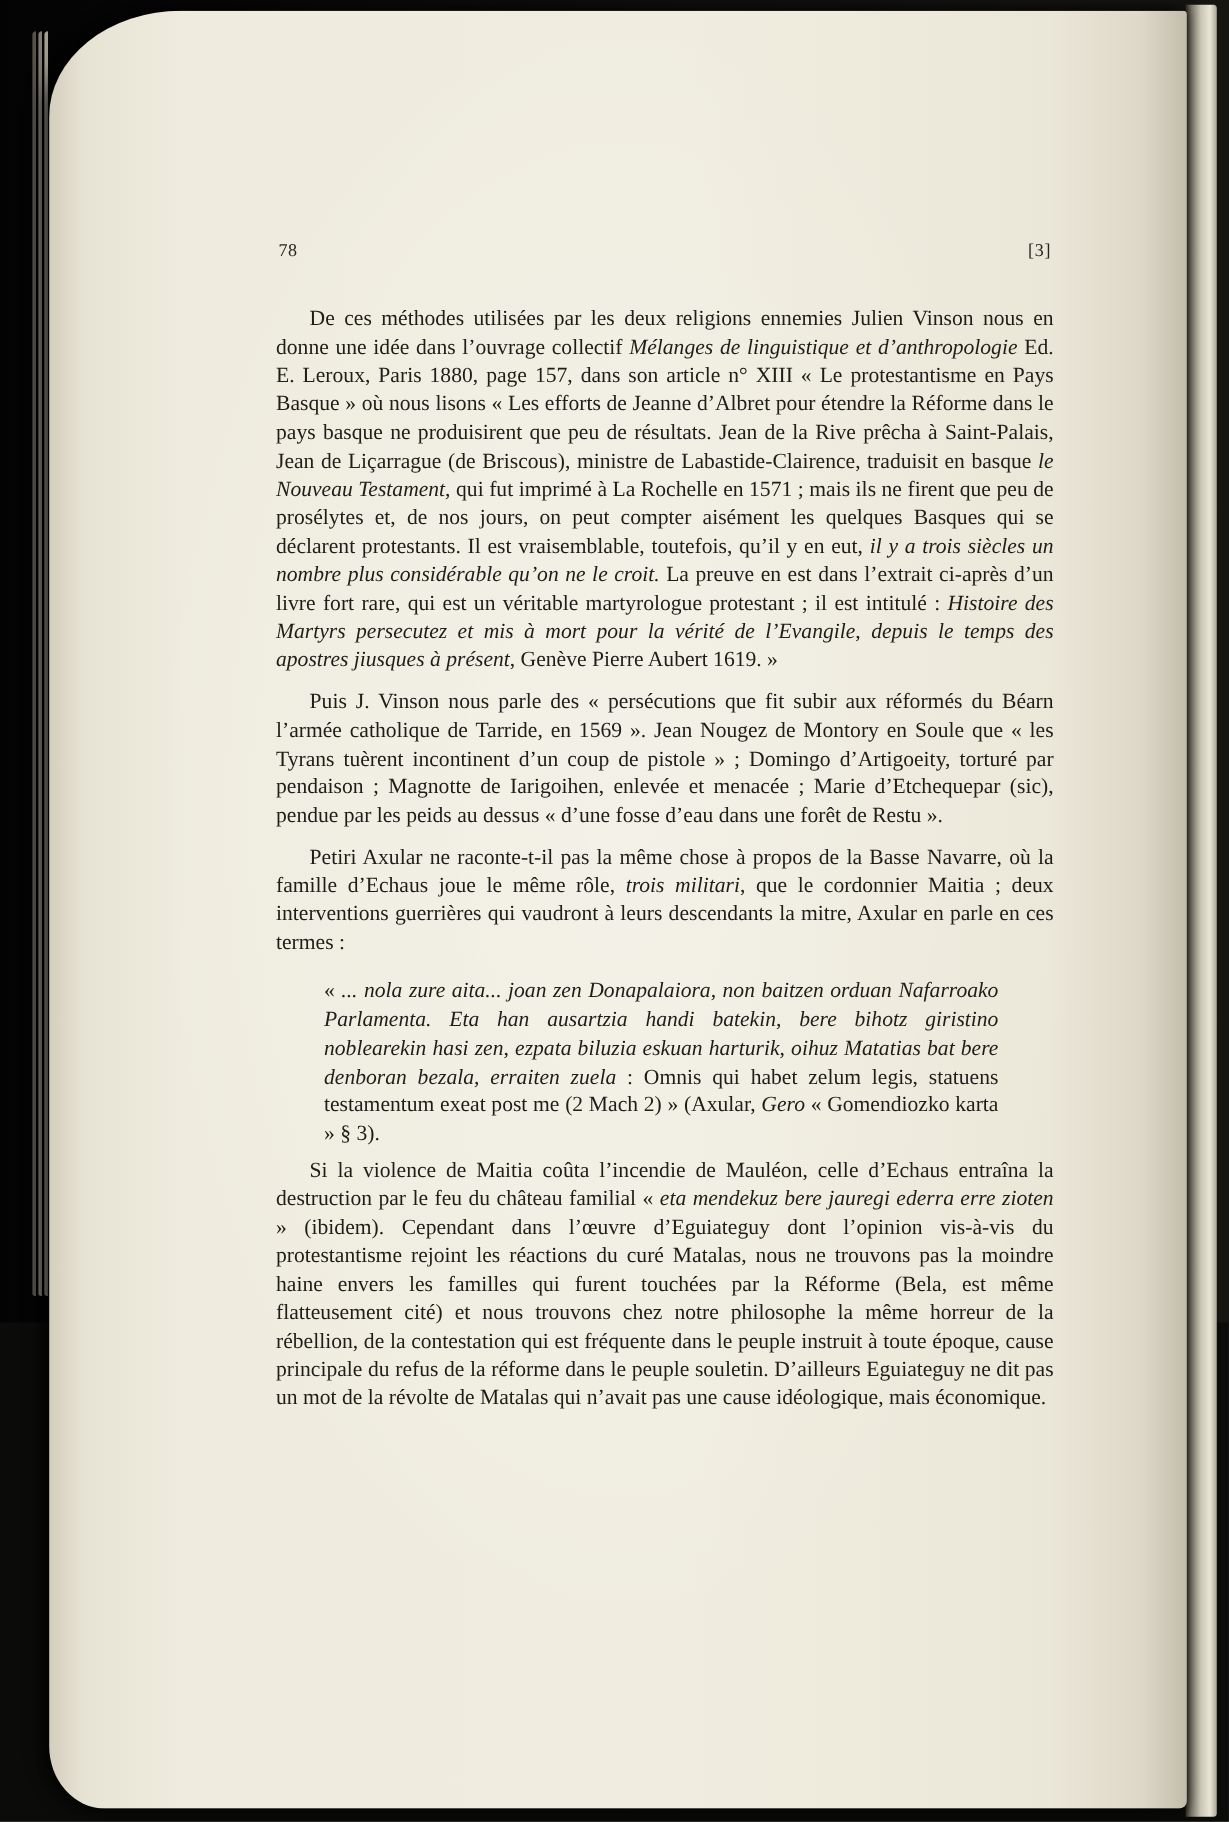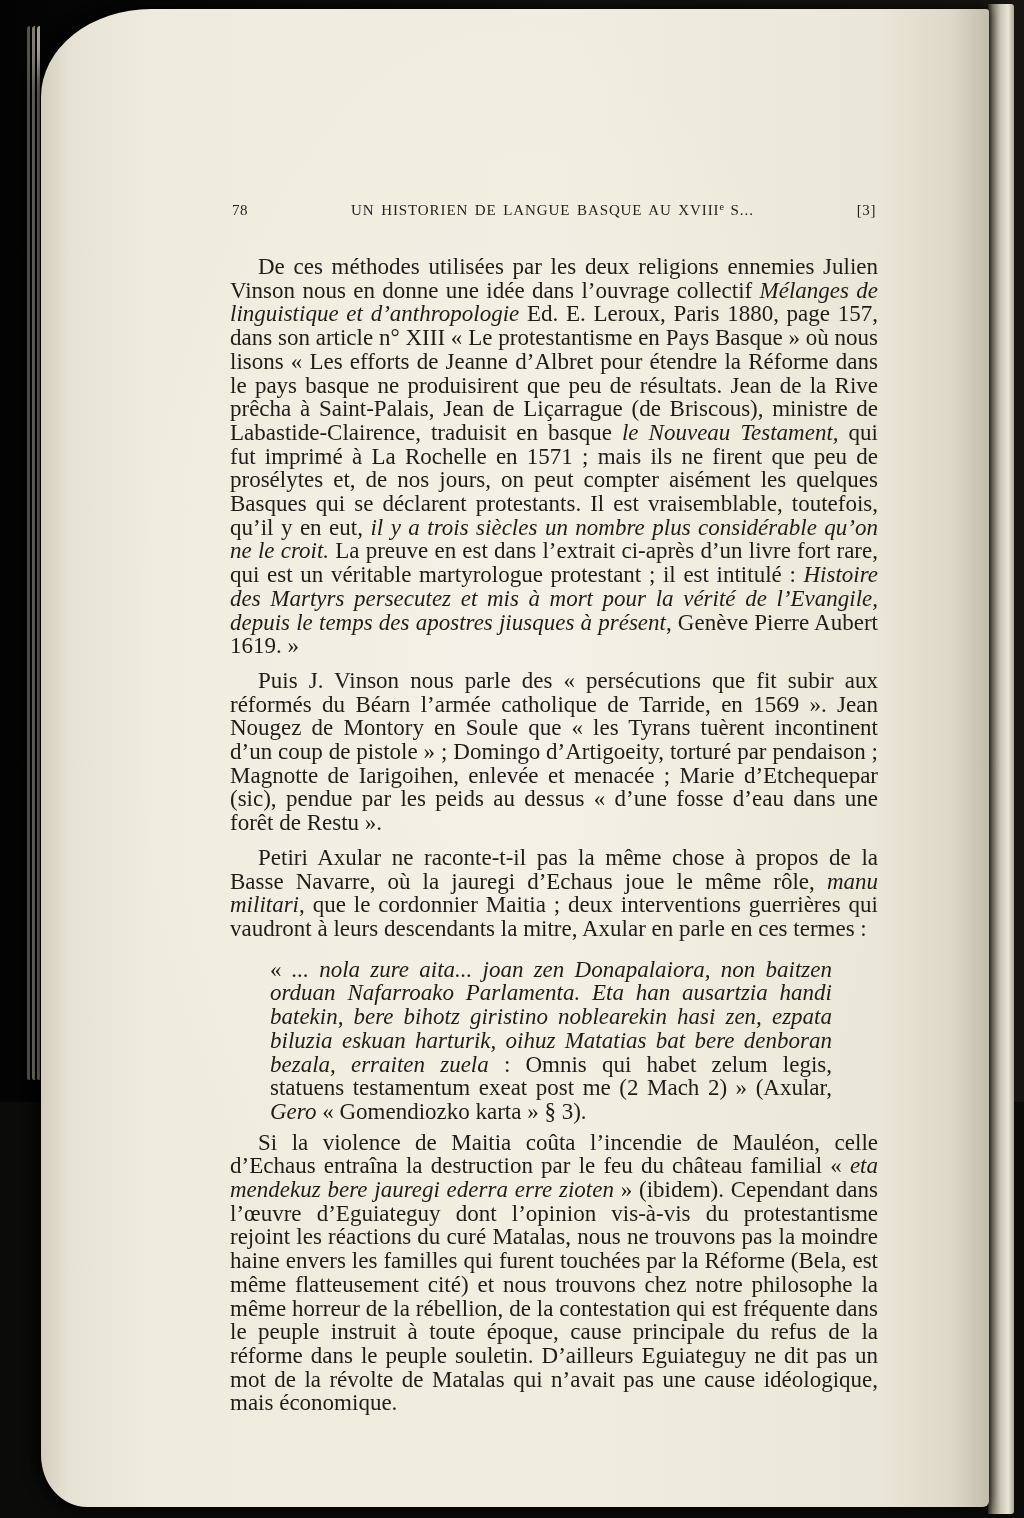--- a/index.html
+++ b/index.html
@@ -73,21 +73,21 @@
   .running-header sup {
     font-size: 10px;
     vertical-align: 5px;
     letter-spacing: 0;
   }
   .body-text {
     margin-top: 36px;
   }
   .para {
     margin: 0 0 11px 0;
-    font-size: 23px;
+    font-size: 18px;
     line-height: 23.7px;
     text-align: justify;
     text-indent: 28px;
     color: #1f1d18;
   }
   .para.quote {
     margin: 17px 46px 7px 40px;
     text-indent: 0;
   }
   .it { font-style: italic; }
@@ -100,27 +100,26 @@
   <span class="edge e2"></span>
   <span class="edge e3"></span>
 
   <div class="next-page"></div>
 
   <div class="page">
     <div class="text-block">
 
       <div class="running-header">
         <span class="pgnum">78</span>
-        <span class="title"><span>UN HISTORIEN DE LANGUE BASQUE AU XVIII</span><sup>e</sup><span> S...</span></span>
         <span class="folio">[3]</span>
       </div>
 
       <div class="body-text">
           <p class="para"><span>De ces méthodes utilisées par les deux religions ennemies Julien Vinson nous en donne une idée dans l’ouvrage collectif </span><span class="it">Mélanges de linguistique et d’anthropologie</span><span> Ed. E. Leroux, Paris 1880, page 157, dans son article n° XIII « Le protestantisme en Pays Basque » où nous lisons « Les efforts de Jeanne d’Albret pour étendre la Réforme dans le pays basque ne produisirent que peu de résultats. Jean de la Rive prêcha à Saint-Palais, Jean de Liçarrague (de Briscous), ministre de Labastide-Clairence, traduisit en basque </span><span class="it">le Nouveau Testament,</span><span> qui fut imprimé à La Rochelle en 1571 ; mais ils ne firent que peu de prosélytes et, de nos jours, on peut compter aisément les quelques Basques qui se déclarent protestants. Il est vraisemblable, toutefois, qu’il y en eut, </span><span class="it">il y a trois siècles un nombre plus considérable qu’on ne le croit.</span><span> La preuve en est dans l’extrait ci-après d’un livre fort rare, qui est un véritable martyrologue protestant ; il est intitulé : </span><span class="it">Histoire des Martyrs persecutez et mis à mort pour la vérité de l’Evangile, depuis le temps des apostres jiusques à présent</span><span>, Genève Pierre Aubert 1619. »</span></p>
           <p class="para"><span>Puis J. Vinson nous parle des « persécutions que fit subir aux réformés du Béarn l’armée catholique de Tarride, en 1569 ». Jean Nougez de Montory en Soule que « les Tyrans tuèrent incontinent d’un coup de pistole » ; Domingo d’Artigoeity, torturé par pendaison ; Magnotte de Iarigoihen, enlevée et menacée ; Marie d’Etchequepar (sic), pendue par les peids au dessus « d’une fosse d’eau dans une forêt de Restu ».</span></p>
-          <p class="para"><span>Petiri Axular ne raconte-t-il pas la même chose à propos de la Basse Navarre, où la jauregi d’Echaus joue le même rôle, </span><span class="it">manu militari</span><span>, que le cordonnier Maitia ; deux interventions guerrières qui vaudront à leurs descendants la mitre, Axular en parle en ces termes :</span></p>
+          <p class="para"><span>Petiri Axular ne raconte-t-il pas la même chose à propos de la Basse Navarre, où la famille d’Echaus joue le même rôle, </span><span class="it">trois militari</span><span>, que le cordonnier Maitia ; deux interventions guerrières qui vaudront à leurs descendants la mitre, Axular en parle en ces termes :</span></p>
           <p class="para quote"><span>« </span><span class="it">... nola zure aita... joan zen Donapalaiora, non baitzen orduan Nafarroako Parlamenta. Eta han ausartzia handi batekin, bere bihotz giristino noblearekin hasi zen, ezpata biluzia eskuan harturik, oihuz Matatias bat bere denboran bezala, erraiten zuela</span><span> : Omnis qui habet zelum legis, statuens testamentum exeat post me (2 Mach 2) » (Axular, </span><span class="it">Gero</span><span> « Gomendiozko karta » § 3).</span></p>
           <p class="para"><span>Si la violence de Maitia coûta l’incendie de Mauléon, celle d’Echaus entraîna la destruction par le feu du château familial « </span><span class="it">eta mendekuz bere jauregi ederra erre zioten</span><span> » (ibidem). Cependant dans l’œuvre d’Eguiateguy dont l’opinion vis-à-vis du protestantisme rejoint les réactions du curé Matalas, nous ne trouvons pas la moindre haine envers les familles qui furent touchées par la Réforme (Bela, est même flatteusement cité) et nous trouvons chez notre philosophe la même horreur de la rébellion, de la contestation qui est fréquente dans le peuple instruit à toute époque, cause principale du refus de la réforme dans le peuple souletin. D’ailleurs Eguiateguy ne dit pas un mot de la révolte de Matalas qui n’avait pas une cause idéologique, mais économique.</span></p>
         </div>
 
     </div>
   </div>
 </div>
 
 </body></html>

